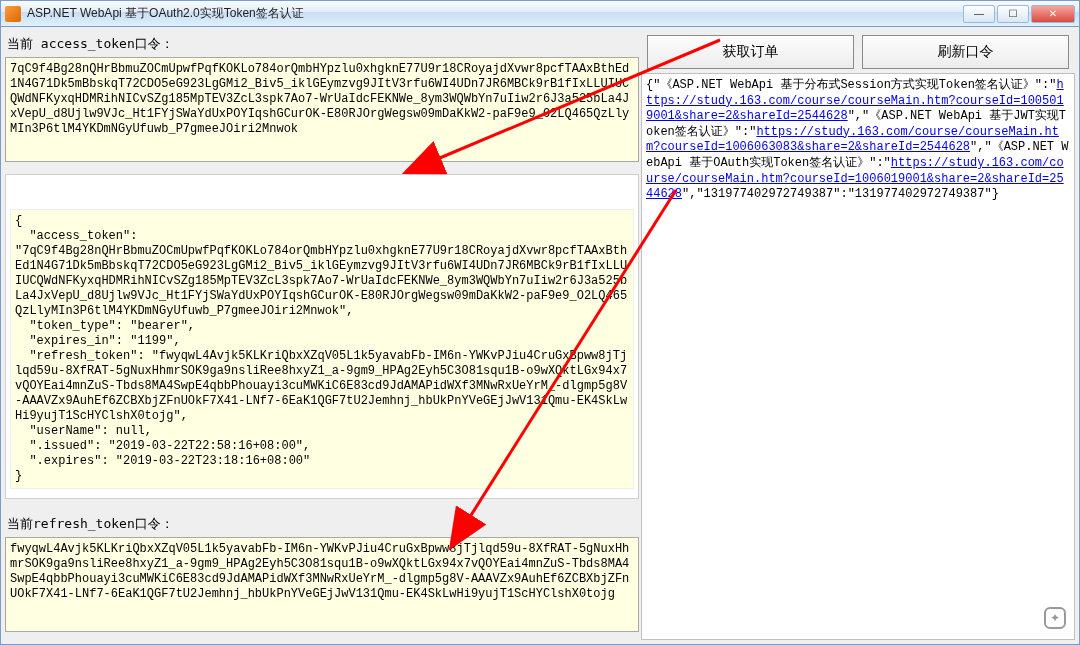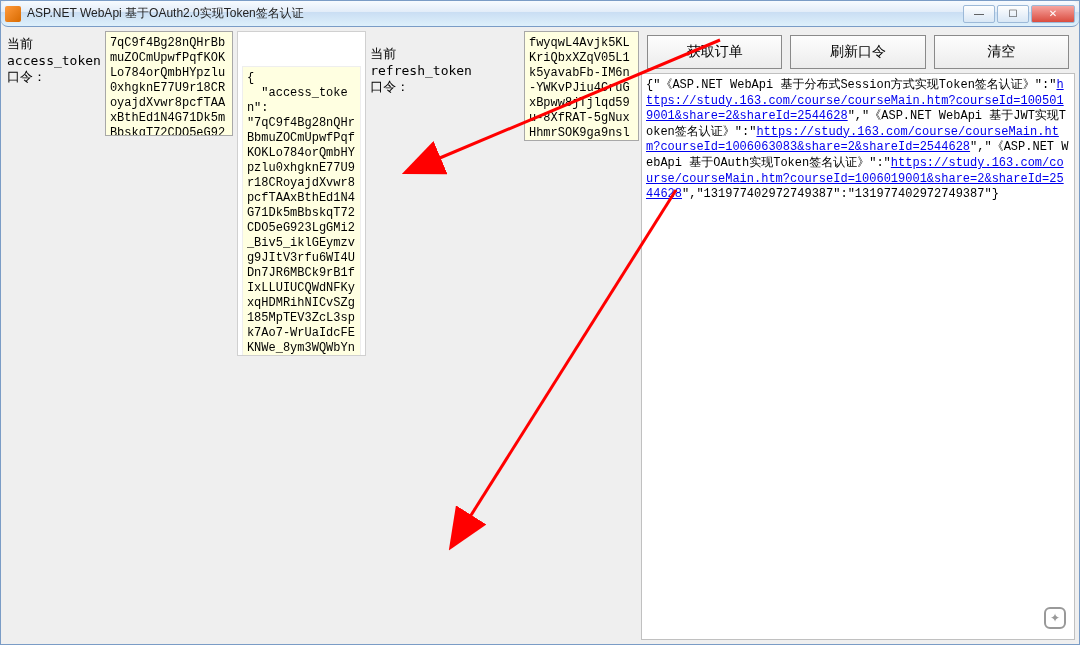--- a/index.html
+++ b/index.html
@@ -20,21 +20,20 @@
       display: flex;
       flex-direction: column;
     }
     .titlebar {
       height: 26px;
       background: linear-gradient(to bottom, #f7fbff 0%, #e2ecf8 45%, #cadef3 46%, #def0fb 100%);
       display: flex;
       align-items: center;
       padding: 0 4px;
       border-bottom: 1px solid #7a9cc6;
-      border-radius: 7px;
     }
     .titlebar-icon {
       width: 16px; height: 16px;
       background: linear-gradient(135deg,#ff9a3c,#d86a00);
       border-radius: 2px;
       margin-right: 6px;
     }
     .titlebar-title { flex: 1; font-size: 12px; color: #222; }
     .titlebar-buttons { display: flex; gap: 2px; }
     .tb-btn {
@@ -45,38 +44,38 @@
       display: flex; align-items: center; justify-content: center;
       font-size: 10px; color: #333;
     }
     .tb-btn.close { background: linear-gradient(#f6a5a0,#da4c3f); color:#fff; width:44px;}
     .content {
       flex: 1;
       display: flex;
       padding: 4px;
       gap: 2px;
     }
-    .left-col { flex: 0 0 634px; display: flex; flex-direction: row; gap: 2px; }
+    .left-col { flex: 0 0 634px; display: flex; flex-direction: column; gap: 2px; }
     .right-col { flex: 1; display: flex; flex-direction: column; gap: 2px; }
     .label-row { font-size: 13px; padding: 4px 2px 2px 2px; font-family: "SimSun", monospace; }
     .textbox {
       background: #ffffe1;
       border: 1px solid #a8a8a8;
       padding: 4px;
       font-family: Consolas, "Courier New", monospace;
       font-size: 12px;
       line-height: 1.25;
       white-space: pre-wrap;
       word-break: break-all;
       overflow: hidden;
     }
     .tb-access { height: 105px; }
     .tb-json { height: 325px; background: #fff; border: 1px solid #d0d0d0; }
     .tb-json-inner { background: #ffffe1; padding: 4px; white-space: pre-wrap; word-break: break-all; border:1px solid #eee;}
-    .tb-refresh { height: 110px; margin-left: 48px; }
+    .tb-refresh { height: 95px; }
     .button-row { display: flex; gap: 8px; padding: 4px 6px 2px 6px; }
     .app-btn {
       flex: 1;
       height: 34px;
       background: linear-gradient(#fdfdfd,#ececec);
       border: 1px solid #8a8a8a;
       font-size: 14px;
       font-family: "Microsoft YaHei","SimSun",sans-serif;
       cursor: pointer;
     }
@@ -153,21 +152,20 @@
       <div class="label-row" style="margin-top:10px">当前refresh_token口令：</div>
       <div class="textbox tb-refresh">fwyqwL4Avjk5KLKriQbxXZqV05L1k5yavabFb-IM6n-YWKvPJiu4CruGxBpww8jTjlqd59u-8XfRAT-5gNuxHhmrSOK9ga9nsliRee8hxyZ1_a-9gm9_HPAg2Eyh5C3O81squ1B-o9wXQktLGx94x7vQOYEai4mnZuS-Tbds8MA4SwpE4qbbPhouayi3cuMWKiC6E83cd9JdAMAPidWXf3MNwRxUeYrM_-dlgmp5g8V-AAAVZx9AuhEf6ZCBXbjZFnUOkF7X41-LNf7-6EaK1QGF7tU2Jemhnj_hbUkPnYVeGEjJwV131Qmu-EK4SkLwHi9yujT1ScHYClshX0tojg</div>
 
     </div>
 
     <div class="right-col">
 
       <div class="button-row">
         <button class="app-btn">获取订单</button>
         <button class="app-btn">刷新口令</button>
-        <button class="app-btn">清空</button>
       </div>
 
       <div class="result-box"><span>{"《ASP.NET WebApi 基于分布式Session方式实现Token签名认证》":"</span><a>https://study.163.com/course/courseMain.htm?courseId=1005019001&amp;share=2&amp;shareId=2544628</a><span>","《ASP.NET WebApi 基于JWT实现Token签名认证》":"</span><a>https://study.163.com/course/courseMain.htm?courseId=1006063083&amp;share=2&amp;shareId=2544628</a><span>","《ASP.NET WebApi 基于OAuth实现Token签名认证》":"</span><a>https://study.163.com/course/courseMain.htm?courseId=1006019001&amp;share=2&amp;shareId=2544628</a><span>","131977402972749387":"131977402972749387"}</span></div>
 
     </div>
 
   </div>
 </div>
 
 <svg class="arrow" width="1080" height="645">

